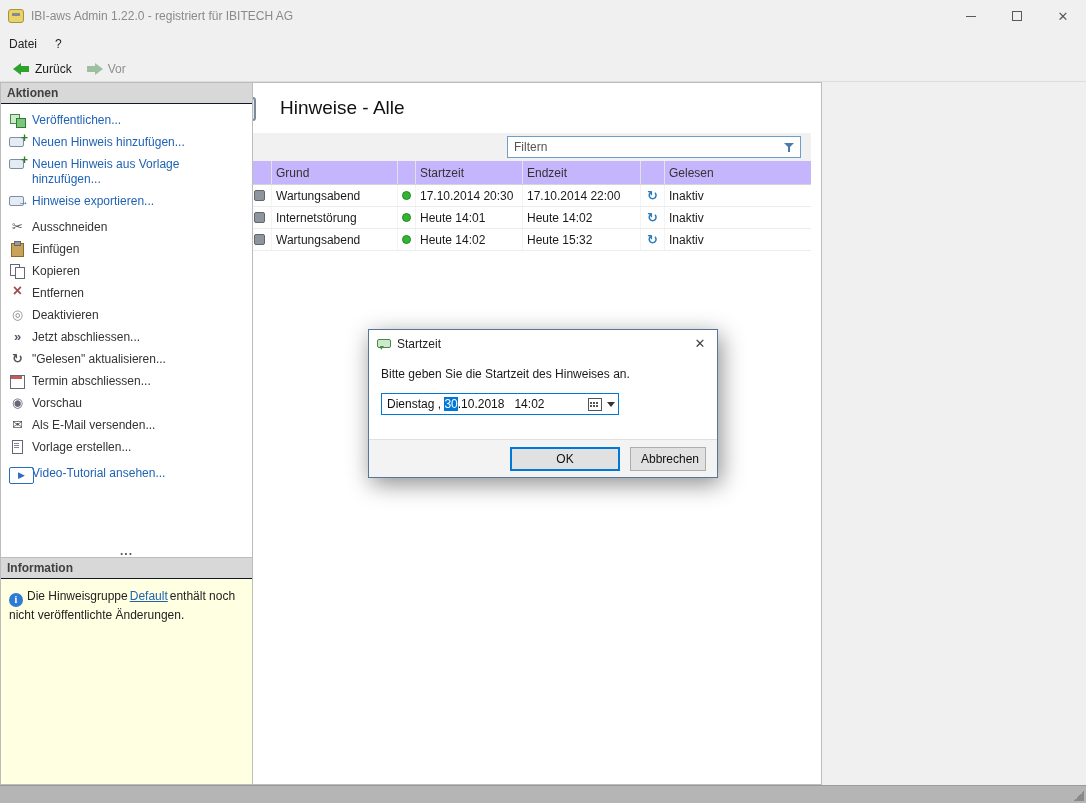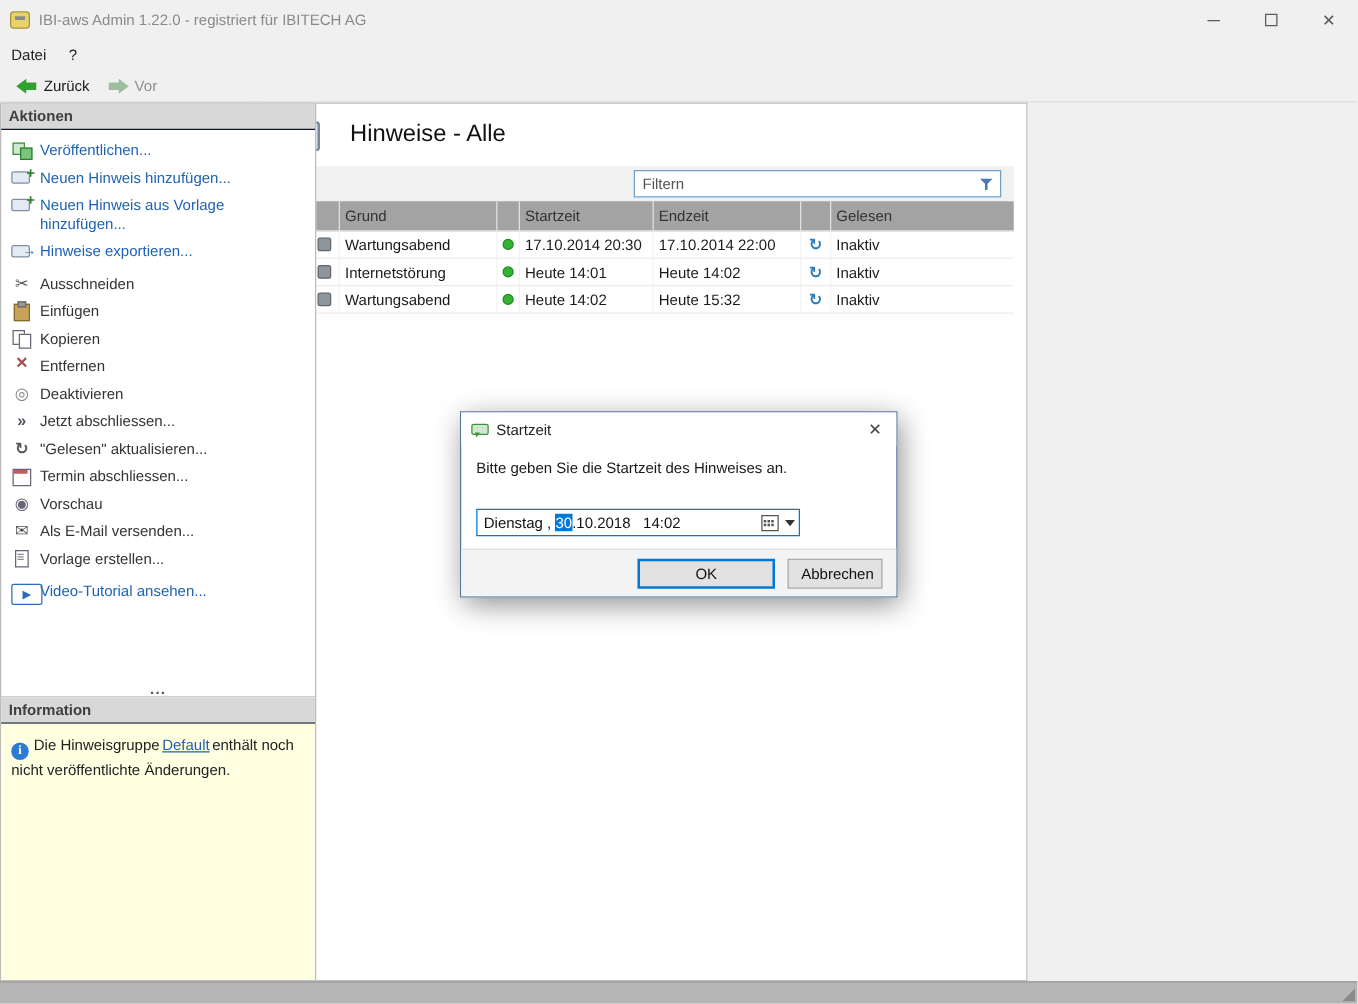--- a/index.html
+++ b/index.html
@@ -78,21 +78,21 @@
   .table-wrap{margin:0 10px;border-bottom:none}
   .filter-band{height:28px;background:#f1f1f1;display:flex;align-items:center;justify-content:flex-end;padding-right:10px}
   .filterbox{display:flex;align-items:center;width:294px;height:22px;background:#fff;border:1px solid #6f9fc8;padding:0 4px 0 6px}
   .filterbox input{border:none;outline:none;flex:1;font:inherit;color:#222;background:transparent}
   .filterbox input::placeholder{color:#555}
   .filter-funnel{width:13px;height:13px;position:relative;flex:none}
   .filter-funnel::before{content:"";position:absolute;left:1px;top:2px;border-left:5px solid transparent;border-right:5px solid transparent;border-top:5px solid #4a7ab0}
   .filter-funnel::after{content:"";position:absolute;left:5px;top:6px;width:2px;height:5px;background:#4a7ab0}
 
   .grid-row{display:grid;grid-template-columns:30px 24px 126px 18px 107px 118px 24px 1fr;align-items:center}
-  .grid-header{height:24px;border-bottom:1px solid #d5d5d5;background:#a3a3a3;color:#333}
+  .grid-header{height:24px;border-bottom:1px solid #d5d5d5;background:#c4b5fd;color:#333}
   .grid-header .gc{height:100%;display:flex;align-items:center;padding-left:4px;border-right:1px solid #e2e2e2}
   .grid-header .gc:last-child{border-right:none}
   .tr{height:22px;border-bottom:1px solid #ececec}
   .tr .gc{height:100%;display:flex;align-items:center;padding-left:4px;border-right:1px solid #f3f3f3;white-space:nowrap}
   .tr .gc:last-child{border-right:none}
   .cell-center{justify-content:center;padding-left:0!important}
   .dot{width:9px;height:9px;border-radius:50%;background:#35b335;border:1px solid #1f8a1f}
   .graysq{width:11px;height:11px;background:#8e959c;border:1px solid #5f666d;border-radius:2px}
   .row-bubble{width:15px;height:13px;position:relative;display:inline-block}
   .tg-refresh{font-weight:bold;color:#2e7cb8;font-size:13px;line-height:1}
@@ -144,21 +144,21 @@
   
   .dialog{position:absolute;left:368px;top:329px;width:350px;height:149px;background:#fff;border:1px solid #54769a;box-shadow:3px 6px 22px rgba(0,0,0,.45);z-index:50;display:flex;flex-direction:column}
   .dlg-title{height:27px;flex:none;display:flex;align-items:center;padding-left:8px;background:#fff}
   .dlg-icon{width:14px;height:12px;position:relative;flex:none}
   .dlg-icon::before{content:"";position:absolute;left:0;top:1px;width:12px;height:7px;background:#cfe8cf;border:1px solid #3f8f3f;border-radius:2px}
   .dlg-icon::after{content:"";position:absolute;left:3px;top:8px;border:3px solid transparent;border-top:4px solid #3f8f3f;border-left-width:1px}
   .dlg-title-text{margin-left:6px;color:#222}
   .dlg-close{margin-left:auto;width:34px;height:27px;display:flex;align-items:center;justify-content:center;color:#444;font-size:13px}
   .dlg-body{flex:1;padding:10px 12px 0}
   .dlg-msg{color:#1a1a1a}
-  .dtp{margin-top:26px;width:259px;height:22px;border:1px solid #0078d7;background:#fff;display:flex;align-items:center}
+  .dtp{margin-top:12px;width:238px;height:22px;border:1px solid #0078d7;background:#fff;display:flex;align-items:center}
   .dtp-text{flex:1;padding-left:5px;white-space:pre;color:#111}
   .dtp-text .sel{background:#0078d7;color:#fff}
   .dtp-cal{width:13px;height:12px;position:relative;flex:none;margin-right:3px}
   .dtp-cal::before{content:"";position:absolute;left:0;top:0;width:12px;height:11px;background:#fff;border:1px solid #555}
   .dtp-cal::after{content:"";position:absolute;left:2px;top:4px;width:2px;height:2px;background:#555;box-shadow:3px 0 0 #555,6px 0 0 #555,0 3px 0 #555,3px 3px 0 #555,6px 3px 0 #555}
   .dtp-arrow{width:14px;height:100%;display:flex;align-items:center;justify-content:center;flex:none}
   .dtp-arrow::before{content:"";border-left:4px solid transparent;border-right:4px solid transparent;border-top:5px solid #333}
   .dlg-footer{height:38px;flex:none;background:#f3f3f3;border-top:1px solid #e0e0e0;display:flex;align-items:center;justify-content:flex-end;gap:10px;padding-right:11px}
   .btn{height:24px;background:#e1e1e1;border:1px solid #adadad;font:inherit;color:#111;padding:0 10px}
   .btn.ok{width:110px;border:2px solid #0078d7}

